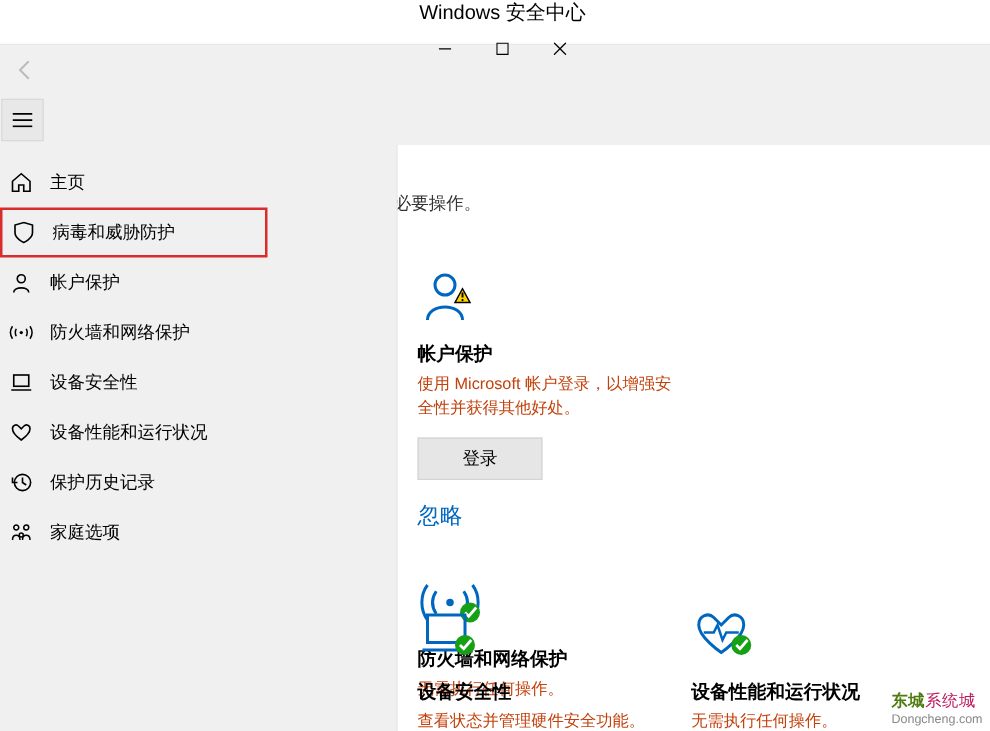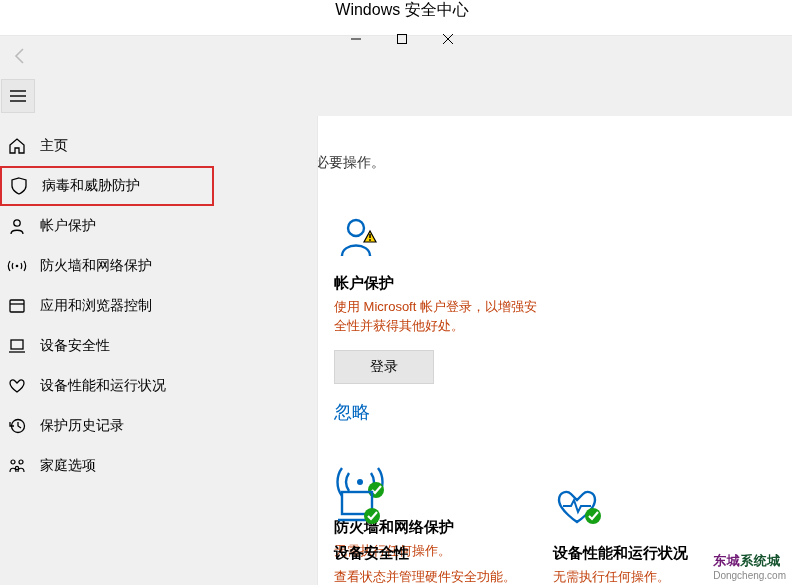--- a/index.html
+++ b/index.html
@@ -28,22 +28,22 @@
   .card { width: 220px; padding: 10px 10px 20px 0; }
   .card-icon { height: 56px; display: flex; align-items: center; }
   .card-title { font-size: 15px; font-weight: 600; color: #000; margin-top: 8px; }
   .card-desc { font-size: 13px; color: #c2410c; margin-top: 5px; line-height: 1.45; }
   .card-btn { margin-top: 14px; width: 100px; height: 34px; background: #e6e6e6; border: 1px solid #d4d4d4; font-size: 14px; cursor: pointer; }
   .card-link { margin-top: 16px; font-size: 18px; color: #0067c0; cursor: pointer; display: inline-block; }
   
   .card-row2 { position: absolute; top: 470px; left: 334px; right: 20px; display: flex; }
   
   .watermark { position: absolute; right: 6px; bottom: 4px; font-size: 13px; letter-spacing: 0.5px; }
-  .wm-blue { color: #701a75; font-weight: bold; text-align: right; }
-  .wm-red { color: #14532d; font-weight: bold; }
+  .wm-blue { color: #4d7c0f; font-weight: bold; text-align: right; }
+  .wm-red { color: #be185d; font-weight: normal; }
   .wm-sub { font-size: 10px; color: #888; letter-spacing: 0; display: block; text-align: left; }
   
   svg { display: block; }
 </style>
 </head>
 <body>
 
 <div class="titlebar">
   <span>Windows 安全中心</span>
   <div class="titlebar-ctrls">
@@ -121,29 +121,20 @@
   <div class="nav-item">
     <span class="icon-slot">
       <svg width="20" height="18" viewBox="0 0 20 18">
           <path d="M3 4 C1 7 1 11 3 14 M6 6 C5 8 5 10 6 12 M14 6 C15 8 15 10 14 12 M17 4 C19 7 19 11 17 14" fill="none" stroke="#000" stroke-width="1.2"></path>
           <circle cx="10" cy="9" r="1.3" fill="#000"></circle>
         </svg>
     </span>
     <span>防火墙和网络保护</span>
   </div>
 
-  <div class="nav-item">
-    <span class="icon-slot">
-      <svg width="18" height="18" viewBox="0 0 18 18">
-          <rect x="2" y="3" width="14" height="12" rx="1" fill="none" stroke="#000" stroke-width="1.3"></rect>
-          <line x1="2" y1="7" x2="16" y2="7" stroke="#000" stroke-width="1.3"></line>
-        </svg>
-    </span>
-    <span>应用和浏览器控制</span>
-  </div>
 
   <div class="nav-item">
     <span class="icon-slot">
       <svg width="18" height="18" viewBox="0 0 18 18">
           <rect x="3" y="3" width="12" height="9" fill="none" stroke="#000" stroke-width="1.3"></rect>
           <line x1="1" y1="15" x2="17" y2="15" stroke="#000" stroke-width="1.3"></line>
         </svg>
     </span>
     <span>设备安全性</span>
   </div>

